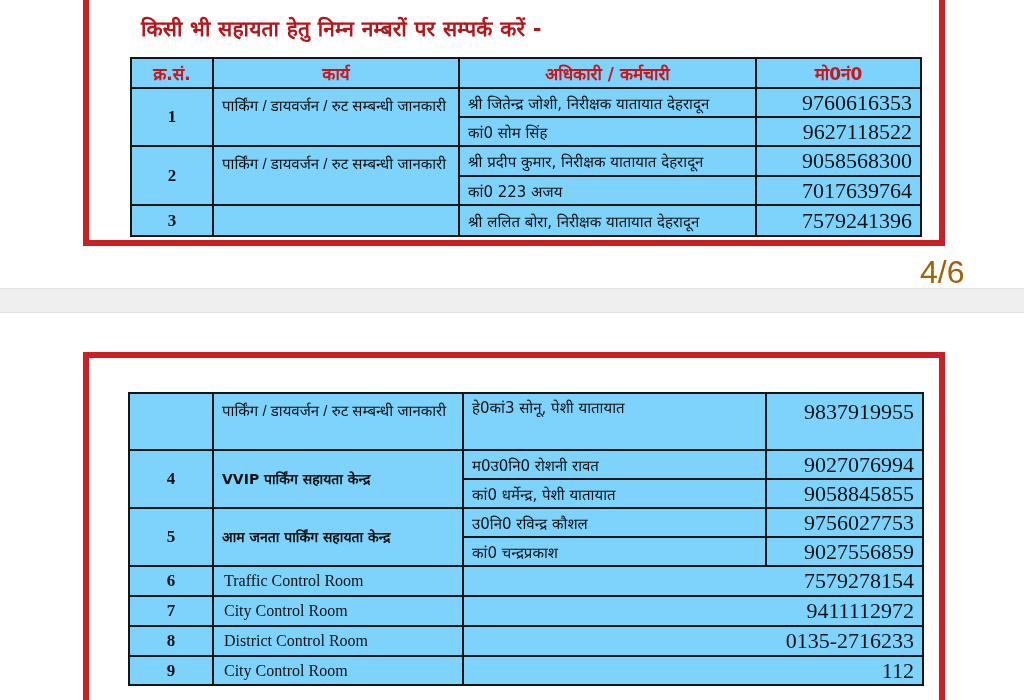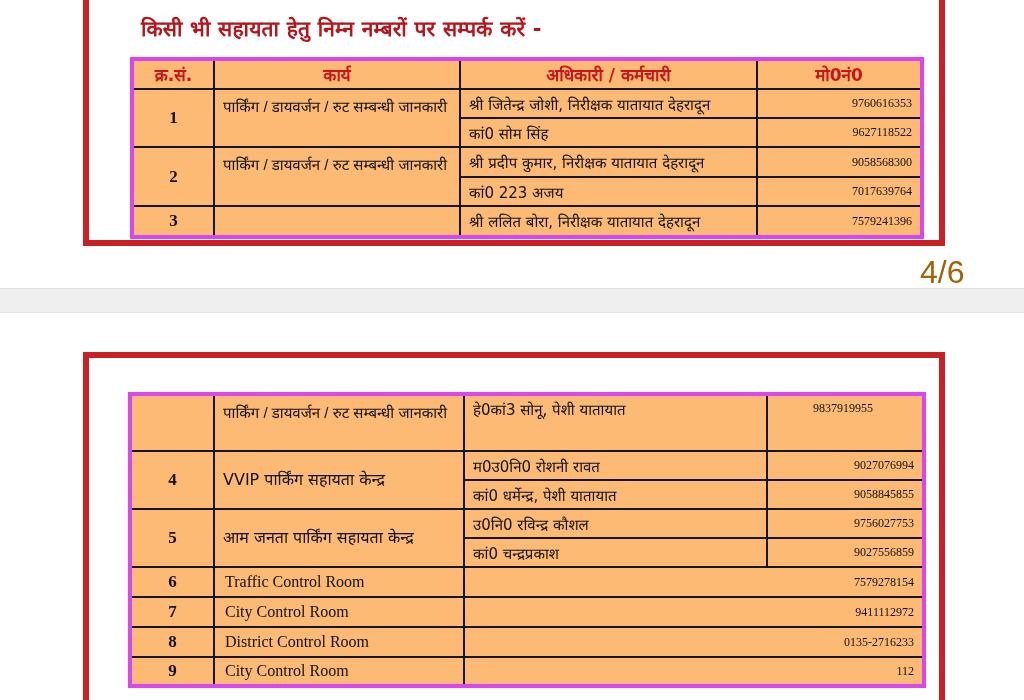--- a/index.html
+++ b/index.html
@@ -35,22 +35,22 @@
     color: #b5161c;
     letter-spacing: 0.2px;
     white-space: nowrap;
   }
 
   
   table.contact-table {
     position: absolute;
     border-collapse: collapse;
     table-layout: fixed;
-    background: #fdba74;
-    border: 4px solid #d946ef;
+    background: #7dd3fc;
+    border: 1px solid #d946ef;
   }
   #table-page4 { left: 130px; top: 57px; width: 790px; }
   #table-page5 { left: 128px; top: 392px; width: 794px; }
 
   .contact-table td, .contact-table th {
     border: 2px solid #161616;
     padding: 0;
     overflow: hidden;
     box-sizing: border-box;
   }
@@ -73,25 +73,26 @@
   td.work-hi {
     font-family: Liberation Sans, sans-serif;
     font-size: 15px;
     color: #111;
     padding: 3px 6px 2px 8px;
     vertical-align: top;
     line-height: 1.8;
   }
   td.work-hi-mid {
     font-family: "DejaVu Sans", sans-serif;
-    font-size: 16px;
+    font-size: 14px;
     color: #111;
     padding: 0 6px 0 8px;
     vertical-align: middle;
     line-height: 1.5;
+    font-weight: bold;
   }
   td.work-en {
     font-family: "Liberation Serif", serif;
     font-size: 16px;
     color: #111;
     padding: 0 6px 0 10px;
     vertical-align: middle;
   }
   td.officer-cell {
     font-family: "DejaVu Sans", sans-serif;
@@ -100,30 +101,29 @@
     padding: 0 6px 0 8px;
     vertical-align: middle;
     border-radius: 7px;
   }
   td.officer-top {
     vertical-align: top;
     padding-top: 3px;
   }
   td.phone-cell {
     font-family: "Liberation Serif", serif;
-    font-size: 12px;
+    font-size: 22px;
     color: #111;
     text-align: right;
     padding: 0 8px 0 4px;
     vertical-align: middle;
   }
   td.phone-top {
     vertical-align: top;
     padding-top: 5px;
-    text-align: center;
   }
   tr.row-h29 { height: 29px; }
   tr.row-h30 { height: 30px; }
   tr.row-h31 { height: 31px; }
   tr.row-h57 { height: 57px; }
 
   
   .page-separator {
     position: absolute;
     left: 0;

